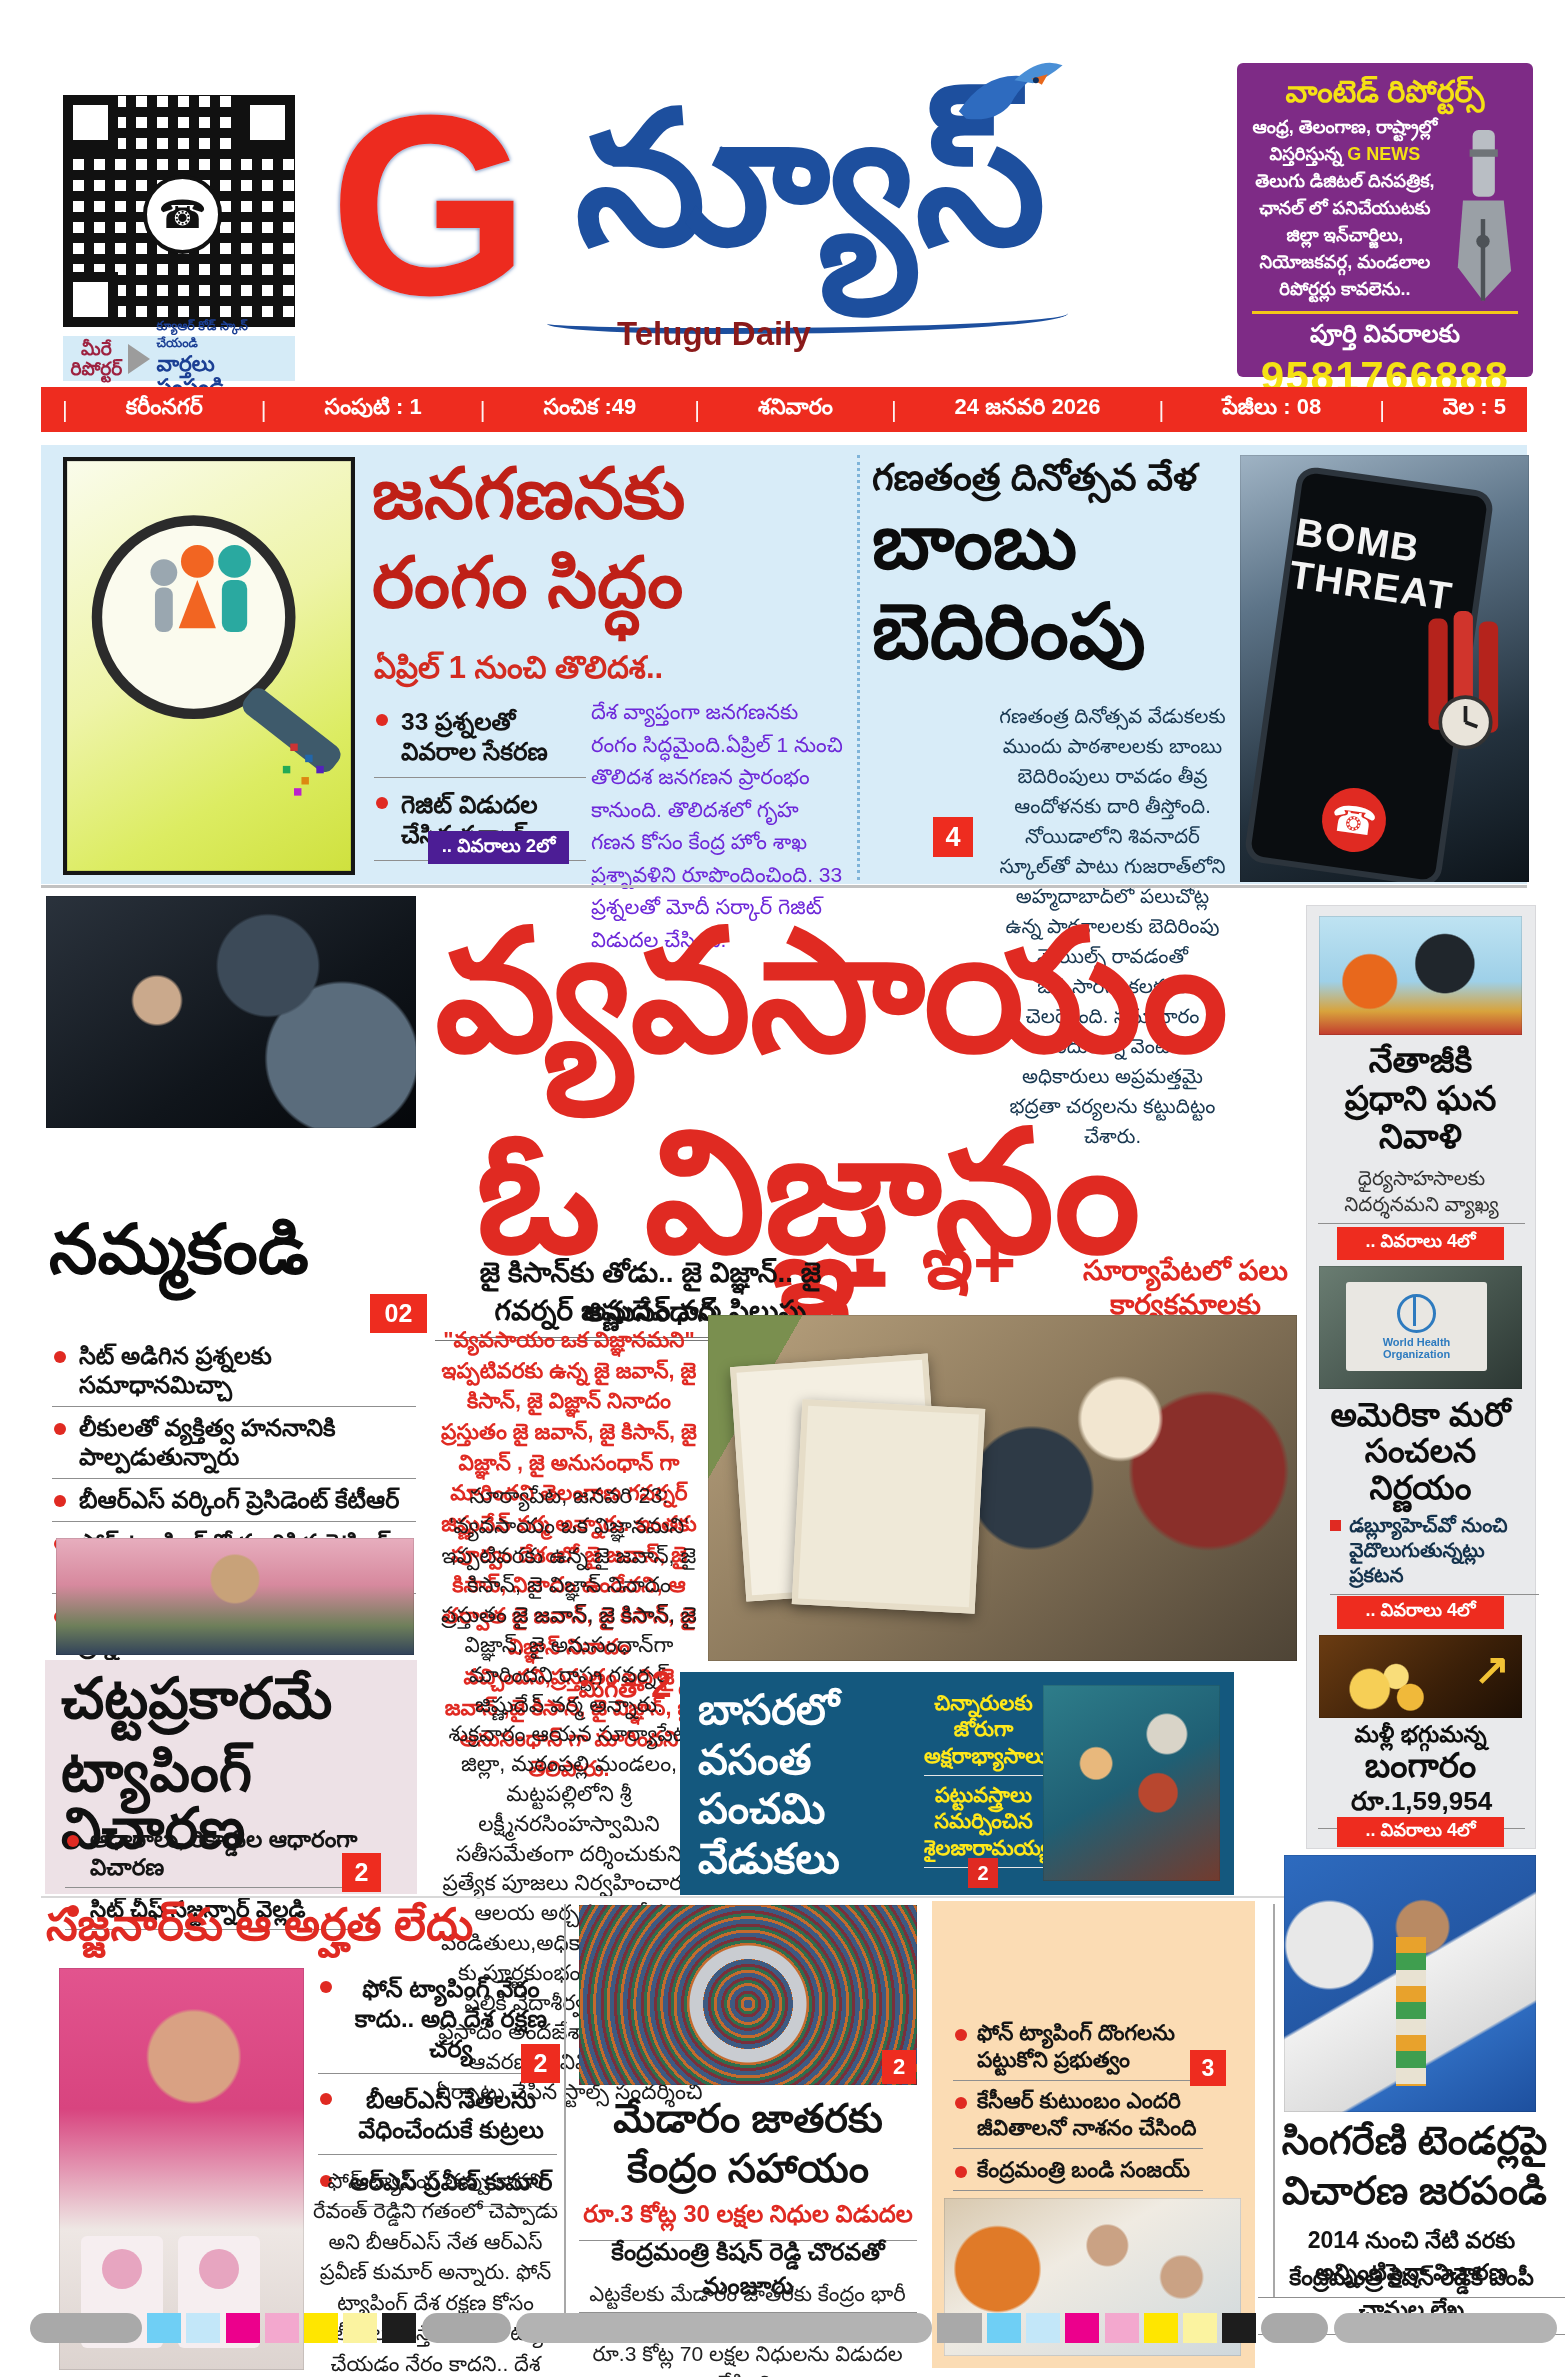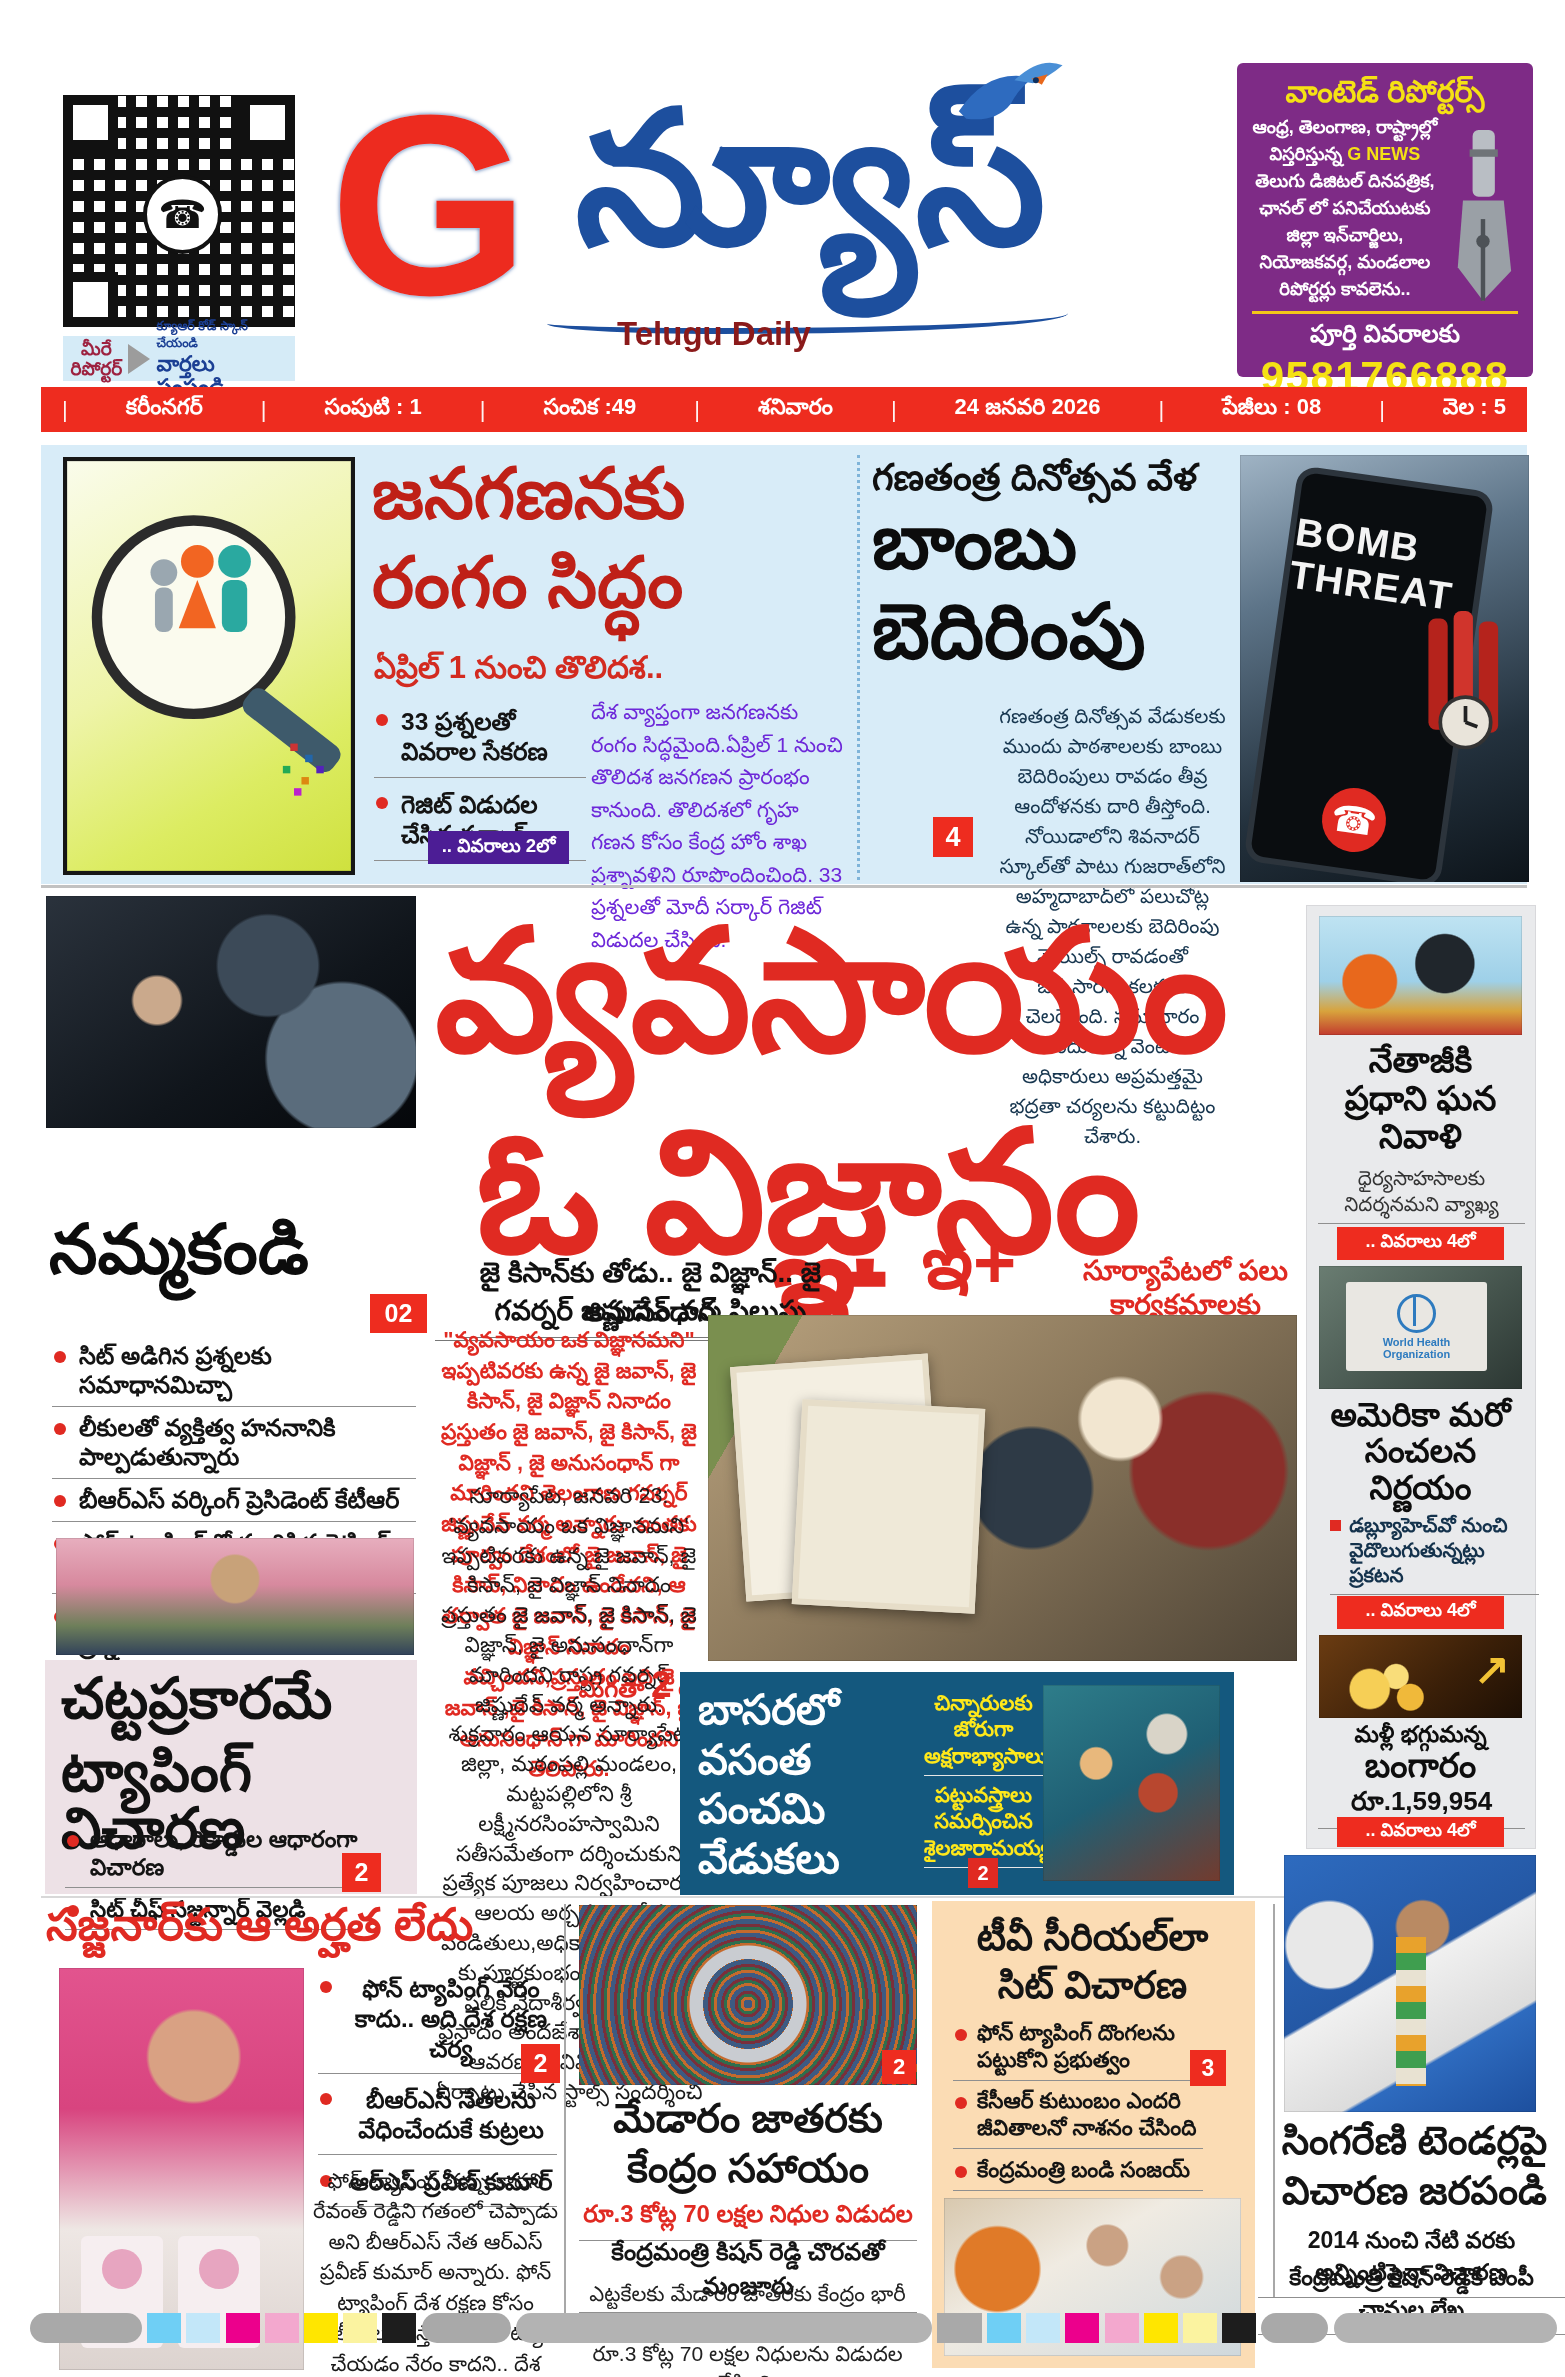--- a/index.html
+++ b/index.html
@@ -430,27 +430,25 @@
     
     
   </div>
 
   <div class="abs vr1"></div>
 
   <div class="abs medp photo"></div>
   <div class="abs medbadge">2</div>
   <div class="abs medh ml">మేడారం జాతరకు
 కేంద్రం సహాయం</div>
-  <div class="abs meds1">రూ.3 కోట్ల 70 లక్షల నిధుల విడుదల</div>
+  <div class="abs meds1">రూ.3 కోట్ల 30 లక్షల నిధుల విడుదల</div>
   <div class="abs meds2">కేంద్రమంత్రి కిషన్ రెడ్డి చొరవతో మంజూరు</div>
   <div class="abs medbody">ఎట్టకేలకు మేడారం జాతరకు కేంద్రం భారీ సహా-యాన్ని అందించింది. కేంద్ర ప్రభుత్వం రూ.3 కోట్ల 70 లక్షల నిధులను విడుదల చేసింది.</div>
 
   <div class="abs sitbox"></div>
-  <div class="abs sith ml">టీవీ సీరియల్‌లా
-సిట్ విచారణ</div>
   <ul class="abs blist sitbul">
     <li>ఫోన్ ట్యాపింగ్ దొంగలను పట్టుకోని ప్రభుత్వం</li>
     <li>కేసీఆర్ కుటుంబం ఎందరి జీవితాలనో నాశనం చేసింది</li>
     <li>కేంద్రమంత్రి బండి సంజయ్</li>
   </ul>
   <div class="abs sitbadge">3</div>
   <div class="abs sitp photo"></div>
 
   <div class="abs vr2"></div>
 

